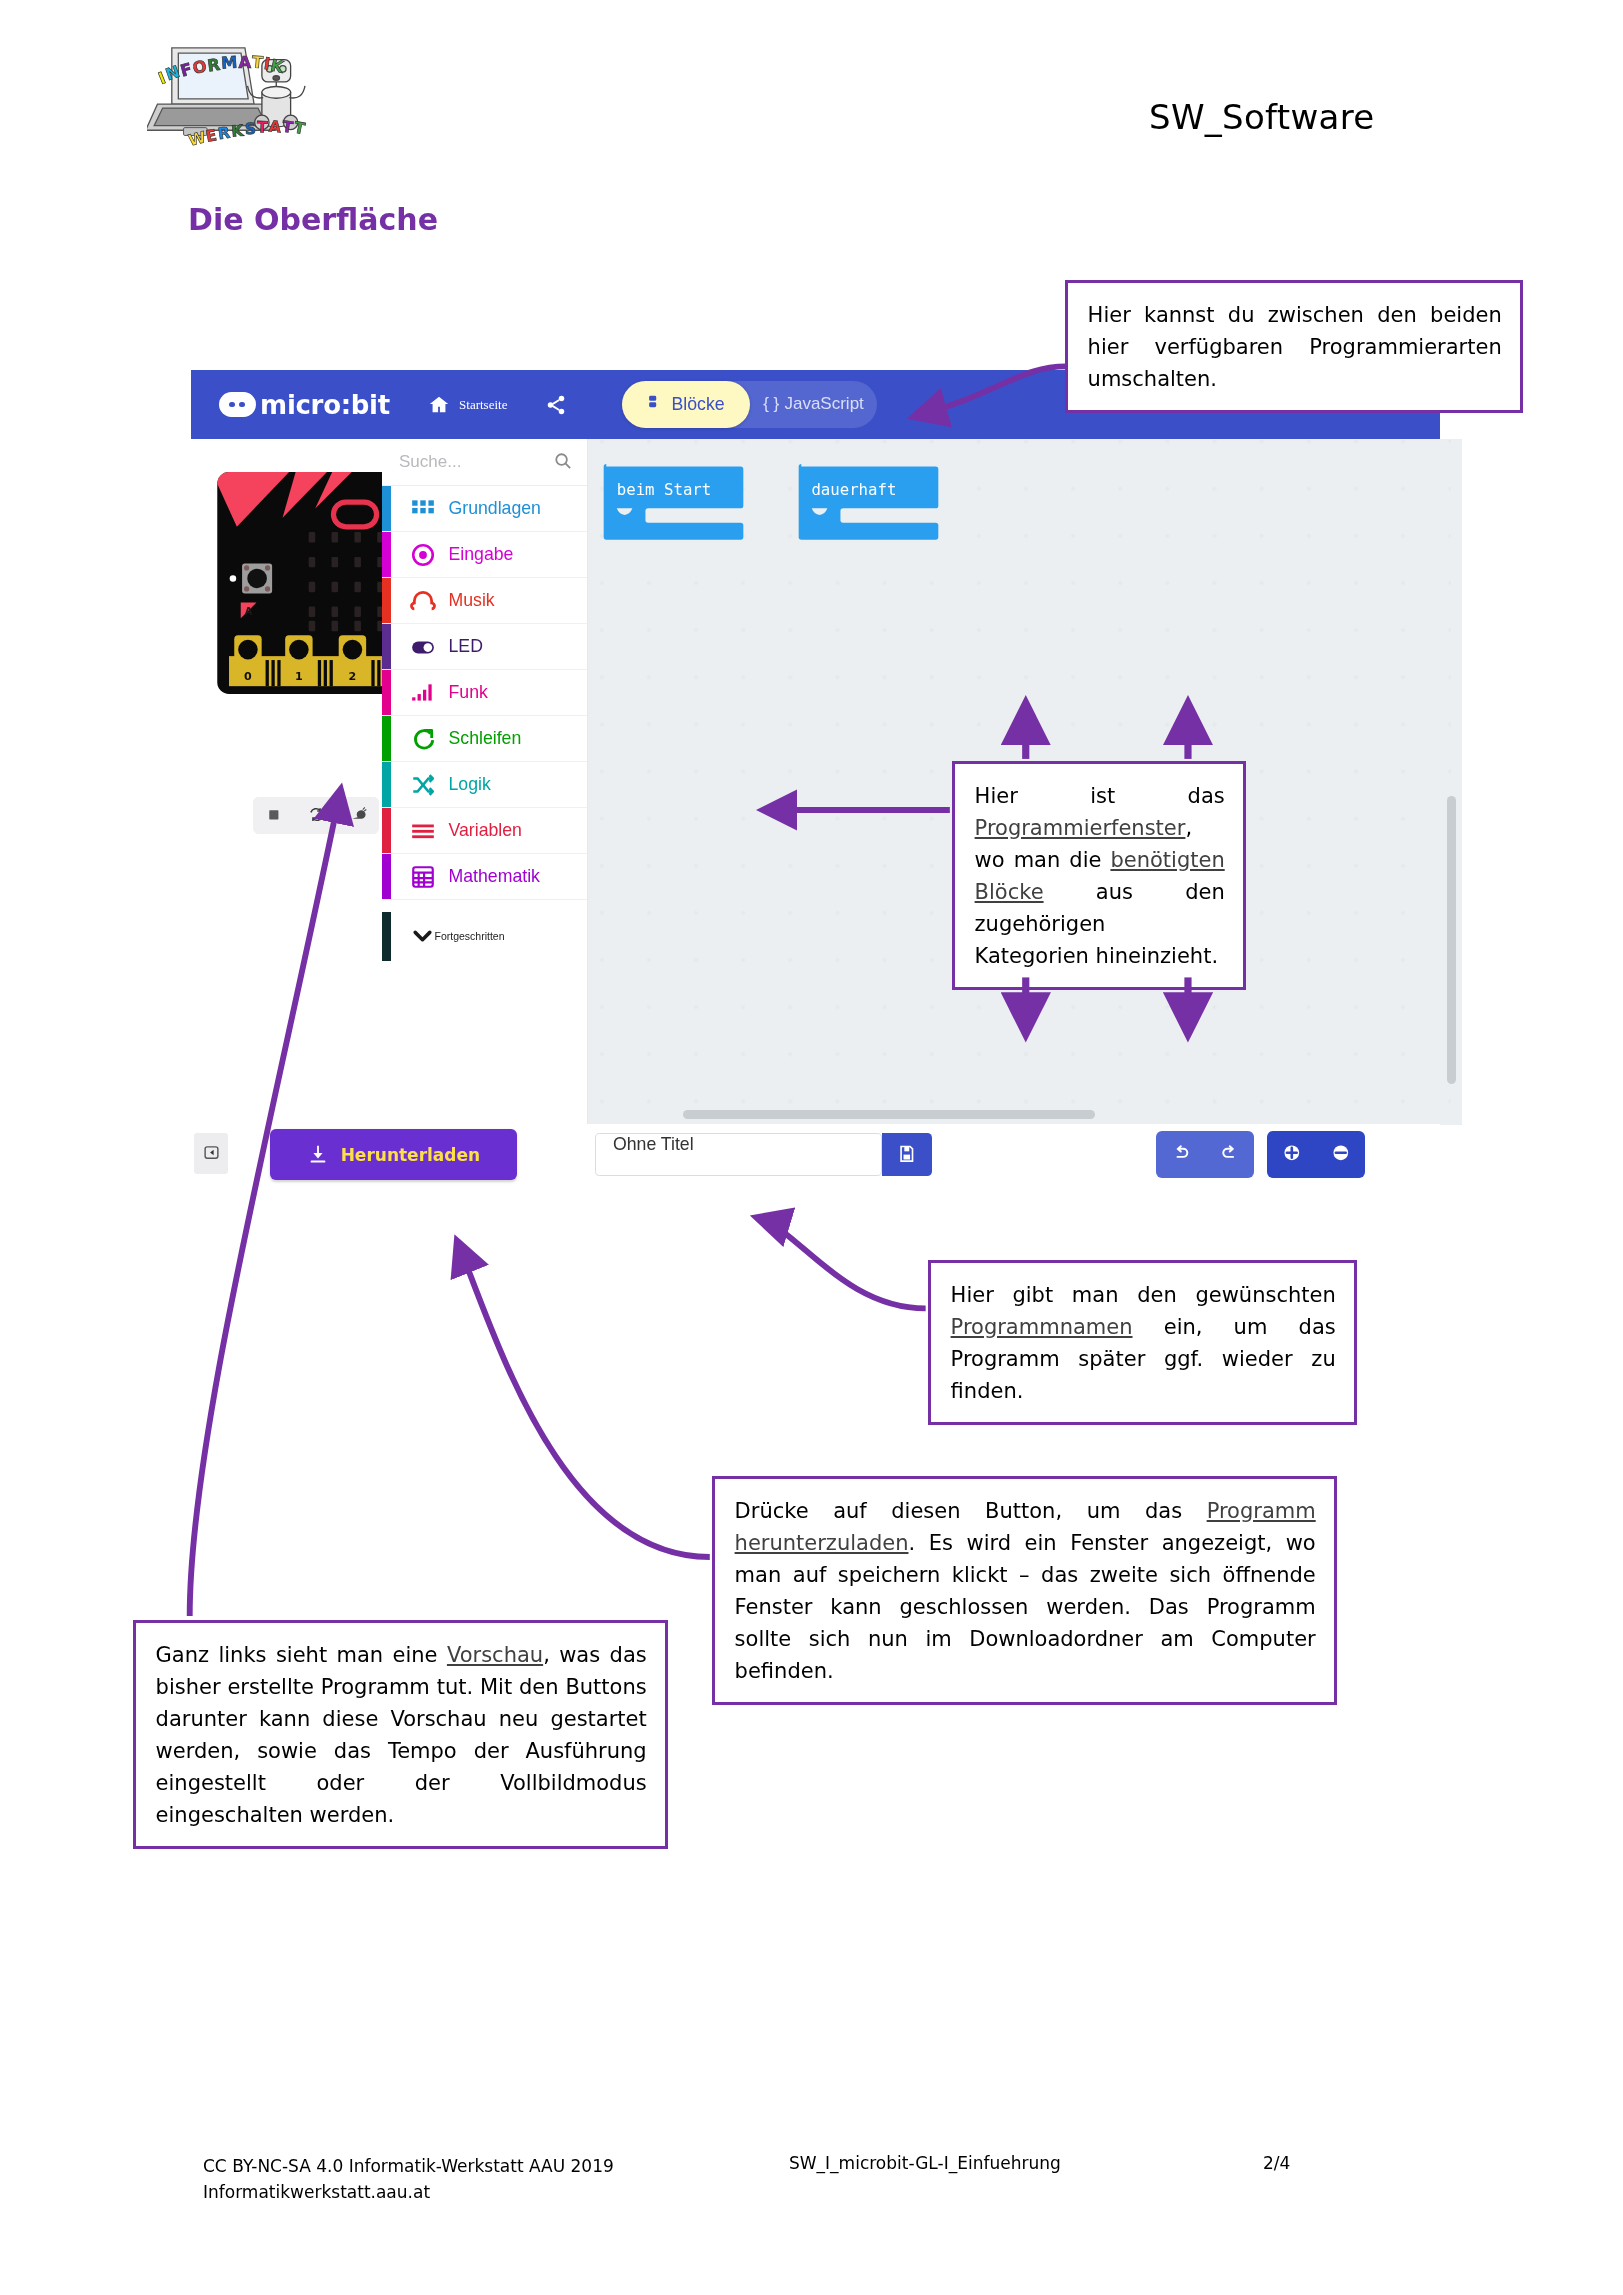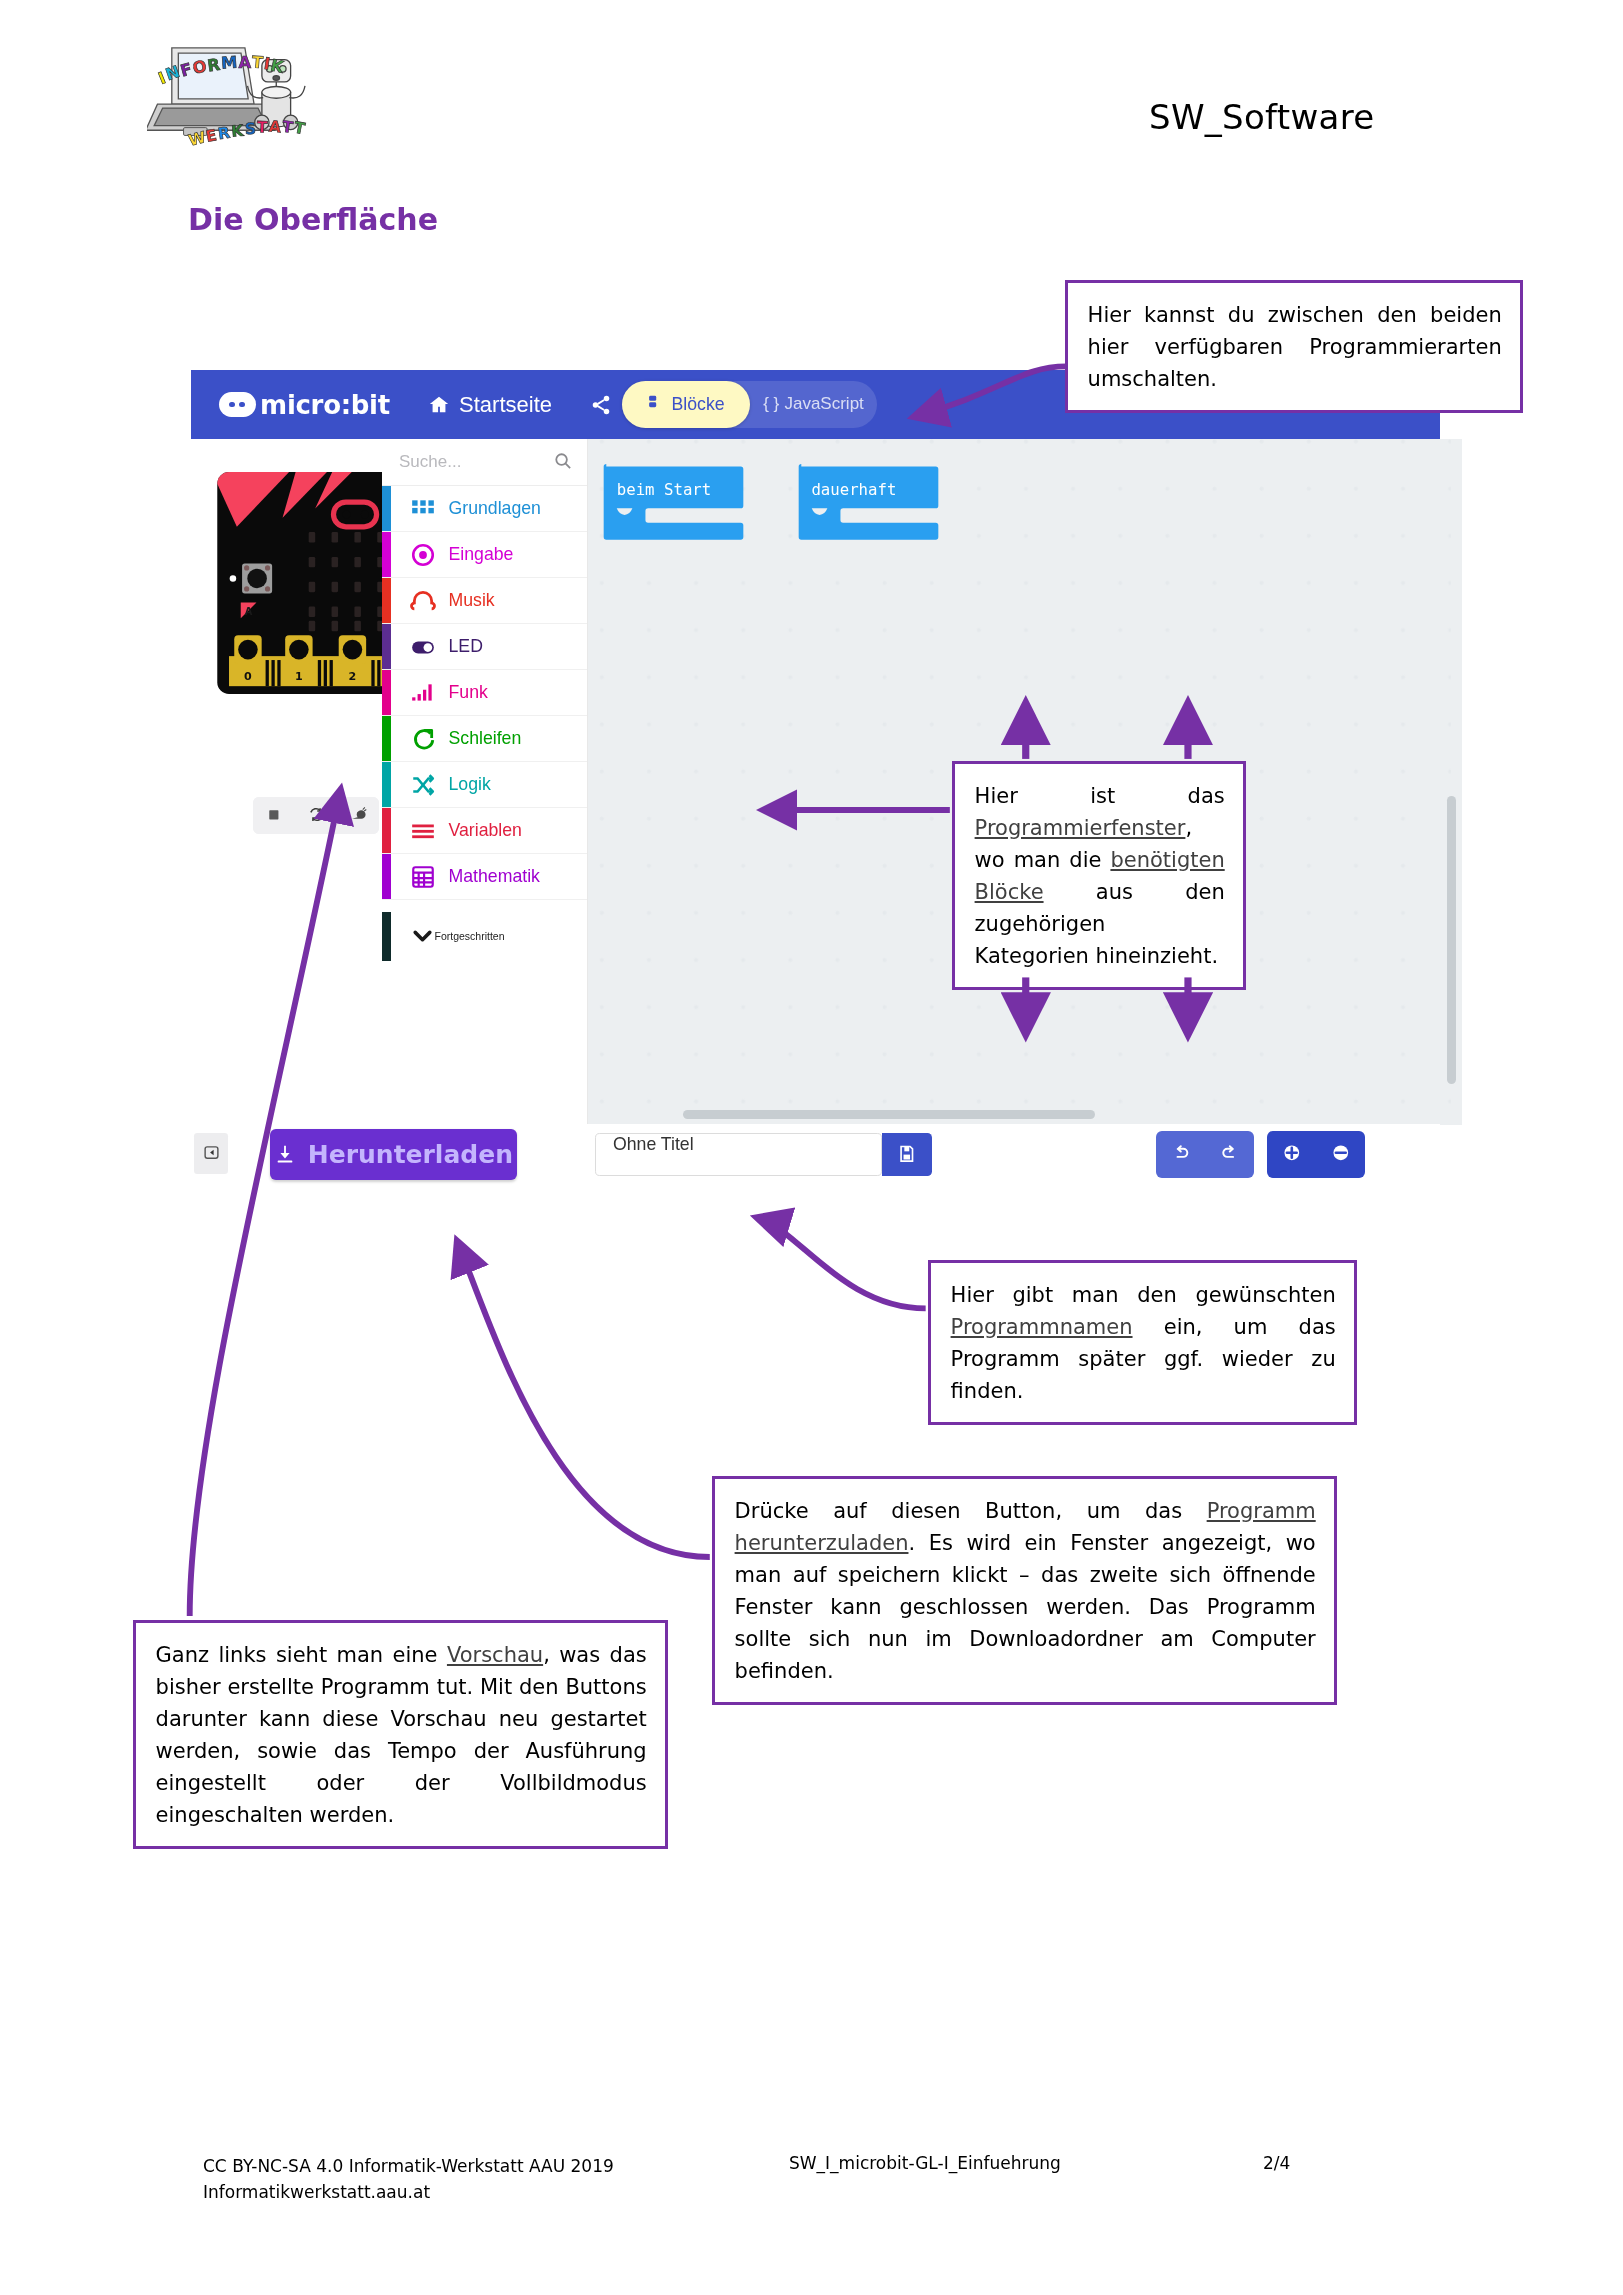--- a/index.html
+++ b/index.html
@@ -43,22 +43,22 @@
     width: 37px; height: 25px; border-radius: 12.4px; background: #fff;
     display: flex; align-items: center; justify-content: center; gap: 3.9px;
   }
   .mb-logo-mark i { width: 5.9px; height: 5.9px; border-radius: 50%; background: #3b50c8; display: block; }
   .mb-logo-text {
     color: #fff; font-size: 26px; font-weight: bold; margin-left: 4.6px;
     font-family: "DejaVu Sans", sans-serif; letter-spacing: -0.3px;
   }
   .tb-item {
     display: flex; align-items: center; gap: 9.2px;
-    color: #fff; font-size: 22px; margin-left: 38px;
-    font-family: Liberation Sans, sans-serif;
+    color: #fff; font-size: 13px; margin-left: 38px;
+    font-family: Liberation Serif, serif;
   }
   .tb-icon { width: 22px; height: 22px; display: block; }
 
   
   #mode-toggle {
     position: absolute; left: 431px; top: 10.5px;
     width: 255px; height: 47px; border-radius: 23.6px;
     background: rgba(255,255,255,.13);
     display: flex; align-items: center;
   }
@@ -138,21 +138,21 @@
   #collapse-btn {
     position: absolute; left: 3.3px; top: 9.2px; width: 34px; height: 41px;
     background: #ededef; border-radius: 3.3px; display: flex; align-items: center; justify-content: center;
   }
   #download-btn {
     position: absolute; left: 79px; top: 5.2px; width: 247px; height: 51px;
     background: #6a2fd0; border-radius: 5.9px;
     display: flex; align-items: center; justify-content: center; gap: 11.8px;
     box-shadow: 0 1.3px 2.6px rgba(0,0,0,.18);
   }
-  #download-label { color: #c4b5fd; font-size: 25px; font-weight: bold; font-family: "DejaVu Sans", sans-serif; }
+  #download-label { color: #fde047; font-size: 17px; font-weight: bold; font-family: "DejaVu Sans", sans-serif; }
   #title-field {
     position: absolute; left: 404px; top: 9.2px; width: 287px; height: 43px;
     border: 0.7px solid #dcdcdc; border-radius: 4.6px; background: #fff;
     display: flex; align-items: flex-start; padding-left: 17px;
   }
   #title-value { font-size: 17.7px; color: #333; }
   #save-btn {
     position: absolute; left: 691px; top: 9.2px; width: 50px; height: 43px;
     background: #3b50c8; border-radius: 0 4.6px 4.6px 0;
     display: flex; align-items: center; justify-content: center;

